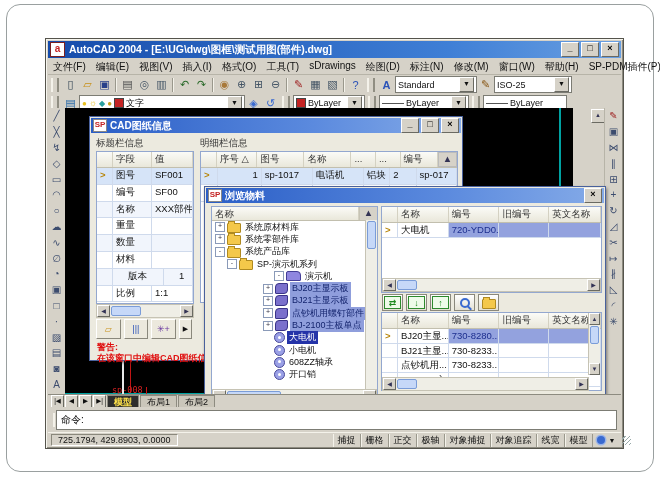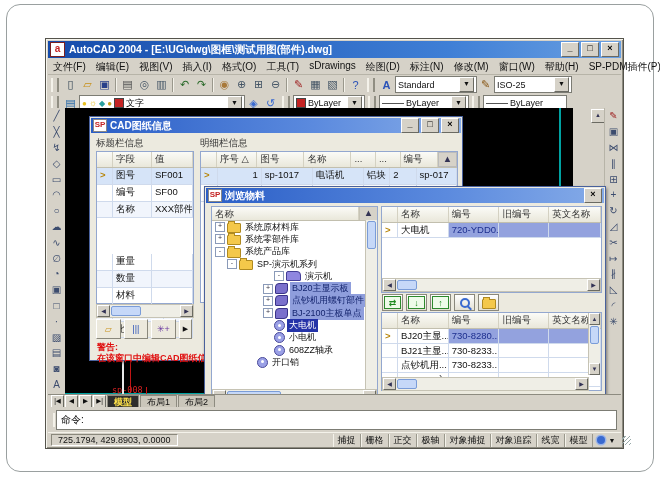--- a/index.html
+++ b/index.html
@@ -322,21 +322,21 @@
           <div class="trow" style="height: 15.8px;">
             <span class="mark" style="width: 9px;"></span>
             <span style="width: 32px;">编号</span>
             <span style="flex: 1 1 0%;">SF00</span>
           </div>
           <div class="trow rowalt" style="height: 15.8px;">
             <span class="mark" style="width: 9px;"></span>
             <span style="width: 32px;">名称</span>
             <span style="flex: 1 1 0%;">XXX部件</span>
           </div>
-          <div class="trow" style="height: 15.8px; margin-top: 36px;">
+          <div class="trow" style="height: 15.8px;">
             <span class="mark" style="width: 9px;"></span>
             <span style="width: 32px;">重量</span>
             <span style="flex: 1 1 0%;"></span>
           </div>
           <div class="trow rowalt" style="height: 15.8px;">
             <span class="mark" style="width: 9px;"></span>
             <span style="width: 32px;">数量</span>
             <span style="flex: 1 1 0%;"></span>
           </div>
           <div class="trow" style="height: 15.8px;">
@@ -444,20 +444,25 @@
               <span class="lbl">演示机</span>
             </div>
             <div class="tree-row multi" style="padding-left: 51px;">
               <span class="exp">+</span>
               <span class="i-assy"></span>
               <span class="lbl">BJ20主显示板</span>
             </div>
             <div class="tree-row multi" style="padding-left: 51px;">
               <span class="exp">+</span>
               <span class="i-assy"></span>
+              <span class="lbl">BJ21主显示板</span>
+            </div>
+            <div class="tree-row multi" style="padding-left: 51px;">
+              <span class="exp">+</span>
+              <span class="i-assy"></span>
               <span class="lbl">点钞机用螺钉部件</span>
             </div>
             <div class="tree-row multi" style="padding-left: 51px;">
               <span class="exp">+</span>
               <span class="i-assy"></span>
               <span class="lbl">BJ-2100主板单点</span>
             </div>
             <div class="tree-row selected" style="padding-left: 51px;">
               <span style="width: 9px;"></span>
               <span class="i-part"></span>
@@ -466,21 +471,21 @@
             <div class="tree-row " style="padding-left: 51px;">
               <span style="width: 9px;"></span>
               <span class="i-part"></span>
               <span class="lbl">小电机</span>
             </div>
             <div class="tree-row " style="padding-left: 51px;">
               <span style="width: 9px;"></span>
               <span class="i-part"></span>
               <span class="lbl">608ZZ轴承</span>
             </div>
-            <div class="tree-row " style="padding-left: 34px;">
+            <div class="tree-row " style="padding-left: 51px;">
               <span style="width: 9px;"></span>
               <span class="i-part"></span>
               <span class="lbl">开口销</span>
             </div>
           </div>
         <div class="sb-v" style="right:0;top:13px;width:11px;height:170px;">
           <span class="sb-th" style="height:26px;margin:1px;"></span>
         </div>
         <div class="sb-h" style="left:0;bottom:0;width:163px;height:12px;">
           <span class="sb-btn" style="width:11px;">◀</span>

